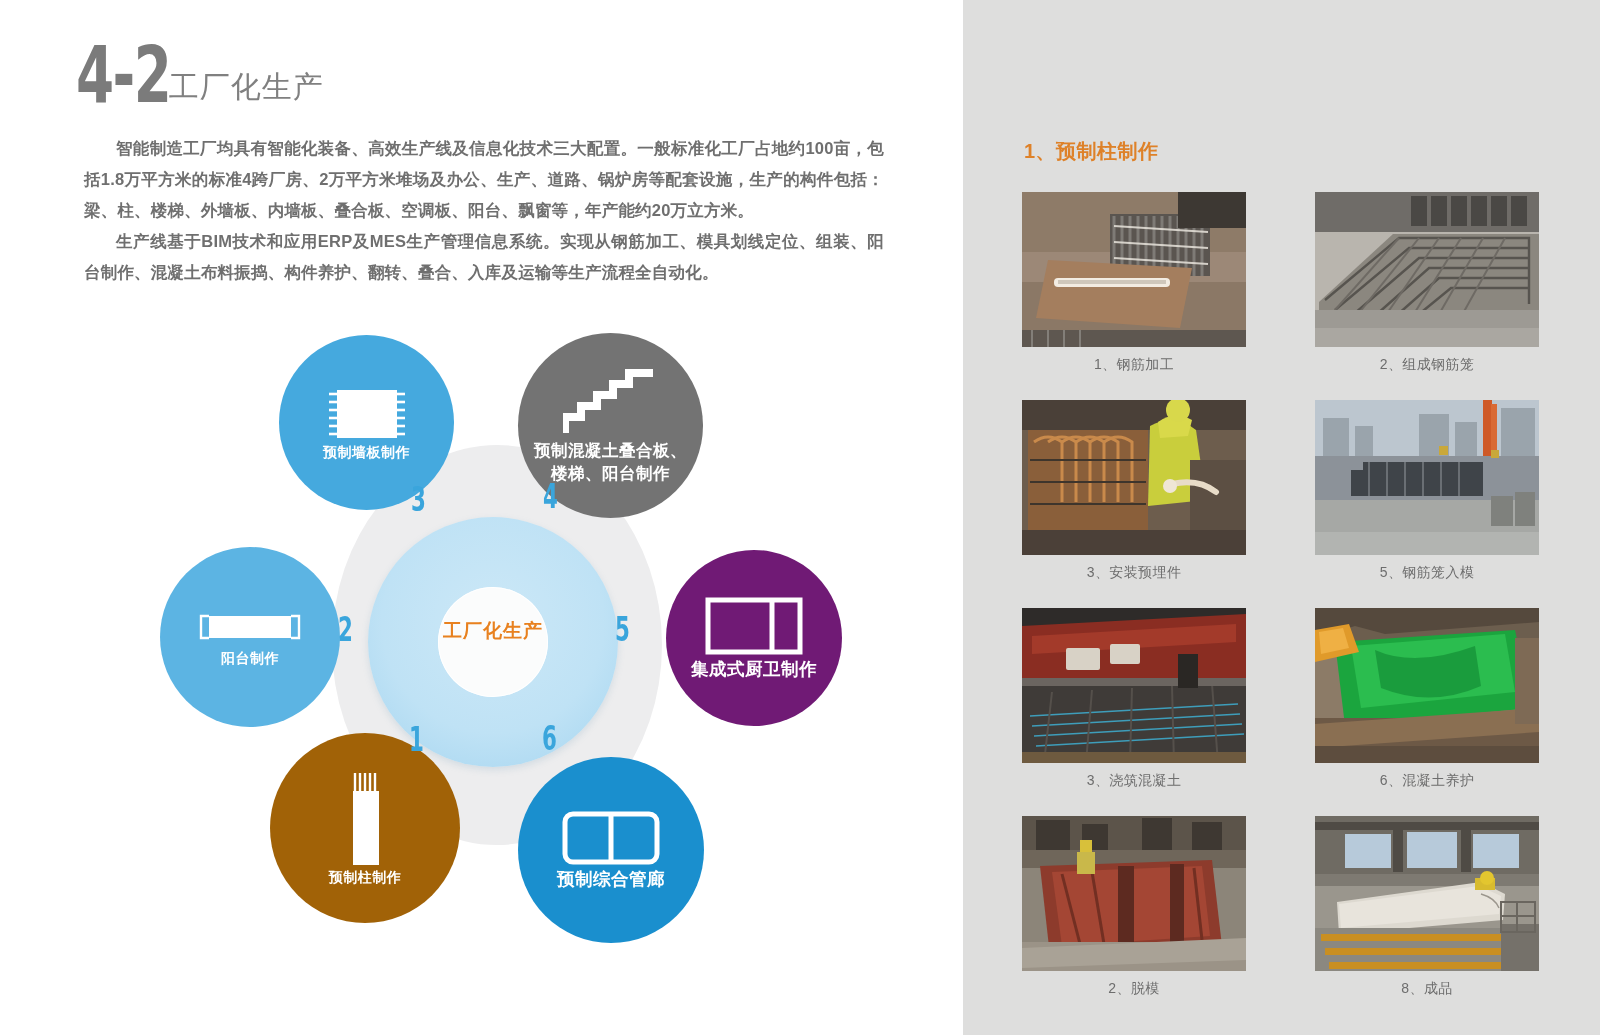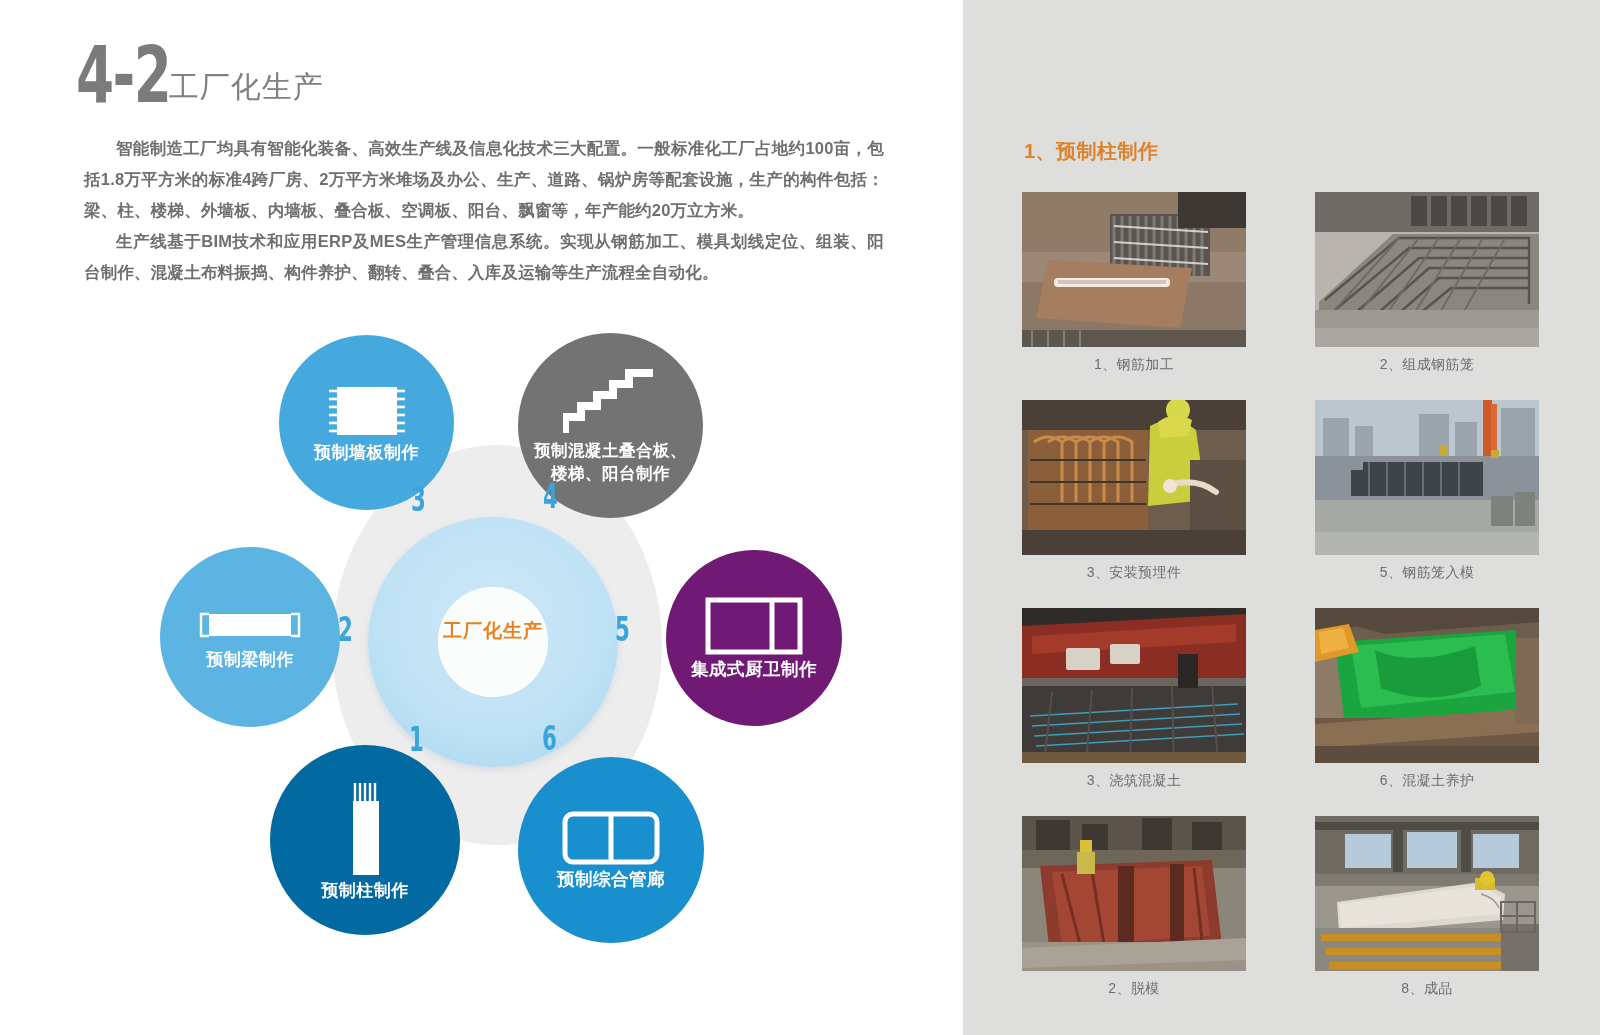--- a/index.html
+++ b/index.html
@@ -76,24 +76,24 @@
     color:#fff; text-align:center;
   }
   .sat .sat-icon{ display:flex; align-items:center; justify-content:center; }
   .sat .sat-label{ font-weight:700; letter-spacing:.5px; }
 
   
   #sat-3{ left:129px; top:10px;  width:175px; height:175px; background:#45a9de; }
   #sat-4{ left:368px; top:8px;   width:185px; height:185px; background:#737373; }
   #sat-2{ left:10px;  top:222px; width:180px; height:180px; background:#5cb4e3; }
   #sat-5{ left:516px; top:225px; width:176px; height:176px; background:#701a75; }
-  #sat-1{ left:120px; top:420px; width:190px; height:190px; background:#0369a1; }
+  #sat-1{ left:120px; top:408px; width:190px; height:190px; background:#a16207; }
   #sat-6{ left:368px; top:432px; width:186px; height:186px; background:#1a8fce;text-align:center; }
 
-  #sat-3 .sat-label,#sat-2 .sat-label,#sat-1 .sat-label{ font-size:17px; }
+  #sat-3 .sat-label,#sat-2 .sat-label,#sat-1 .sat-label{ font-size:14px; }
   #sat-5 .sat-label,#sat-6 .sat-label{ font-size:17.5px; }
   #sat-4 .sat-label{ font-size:16.5px; line-height:23px; }
 
   
   .step-num{
     position:absolute; font-size:33px; font-weight:700; color:#3aa5dc;
     font-family:"DejaVu Sans Condensed","DejaVu Sans",sans-serif;
     transform:scaleX(.72); transform-origin:center;
     z-index:7;
   }
@@ -220,21 +220,21 @@
     </div>
 
     <div class="sat" id="sat-2">
       <span class="sat-icon">
         <svg width="110" height="44" viewBox="0 0 110 44">
           <rect x="14" y="10" width="82" height="22" fill="#fff"></rect>
           <path d="M14,10 L6,10 L6,32 L14,32" fill="none" stroke="#fff" stroke-width="2.4"></path>
           <path d="M96,10 L104,10 L104,32 L96,32" fill="none" stroke="#fff" stroke-width="2.4"></path>
         </svg>
       </span>
-      <span class="sat-label">预制梁制作</span>
+      <span class="sat-label">阳台制作</span>
     </div>
 
     <div class="sat" id="sat-5">
       <span class="sat-icon">
         <svg width="100" height="62" viewBox="0 0 100 62">
           <rect x="4" y="5" width="92" height="52" fill="none" stroke="#fff" stroke-width="5"></rect>
           <line x1="68" y1="5" x2="68" y2="57" stroke="#fff" stroke-width="5"></line>
         </svg>
       </span>
       <span class="sat-label">集成式厨卫制作</span>

